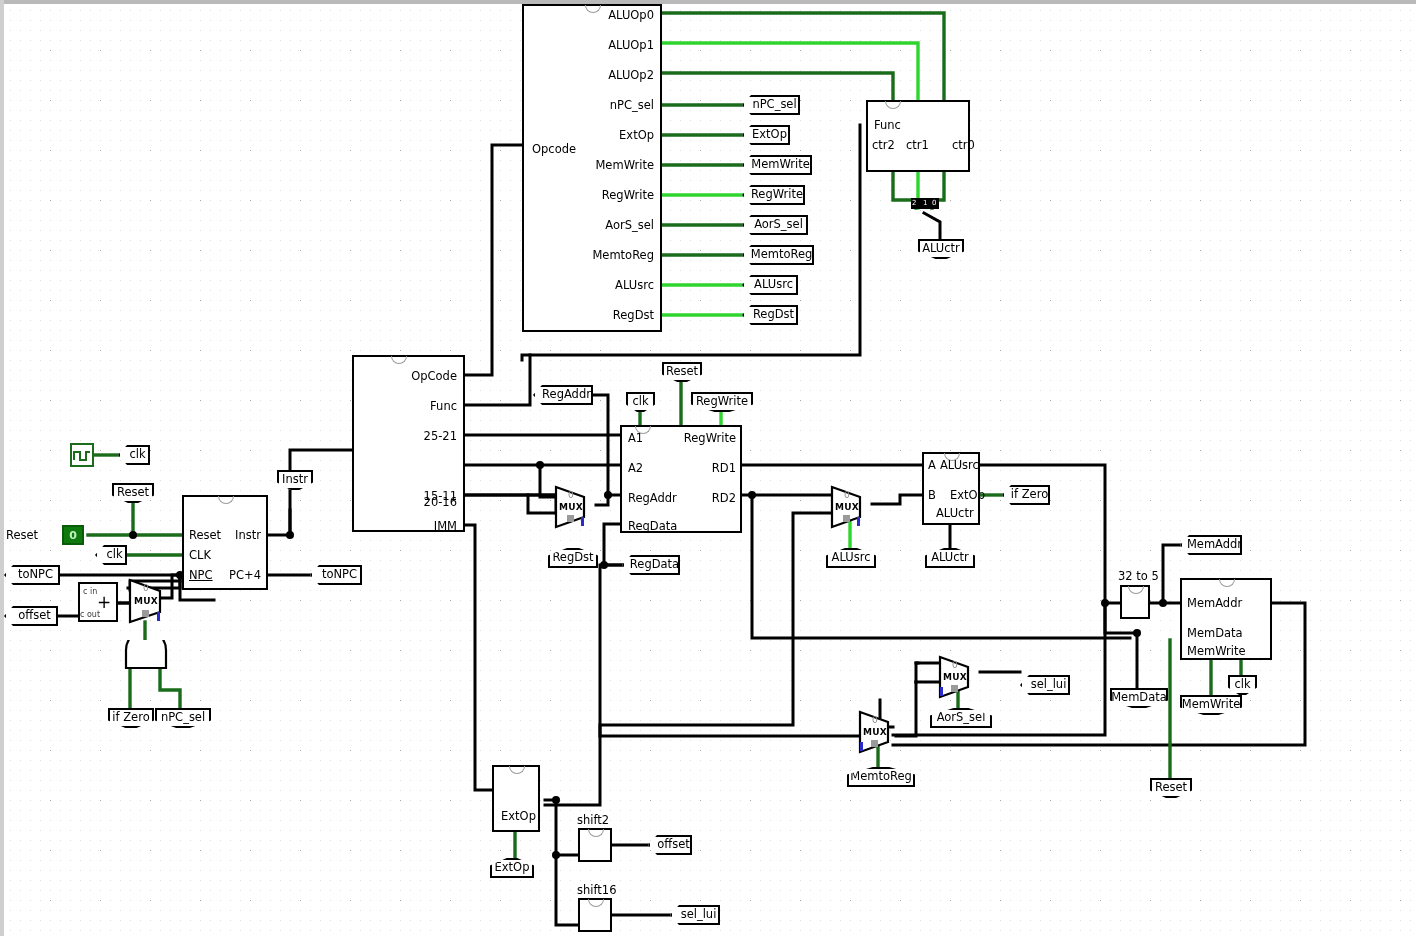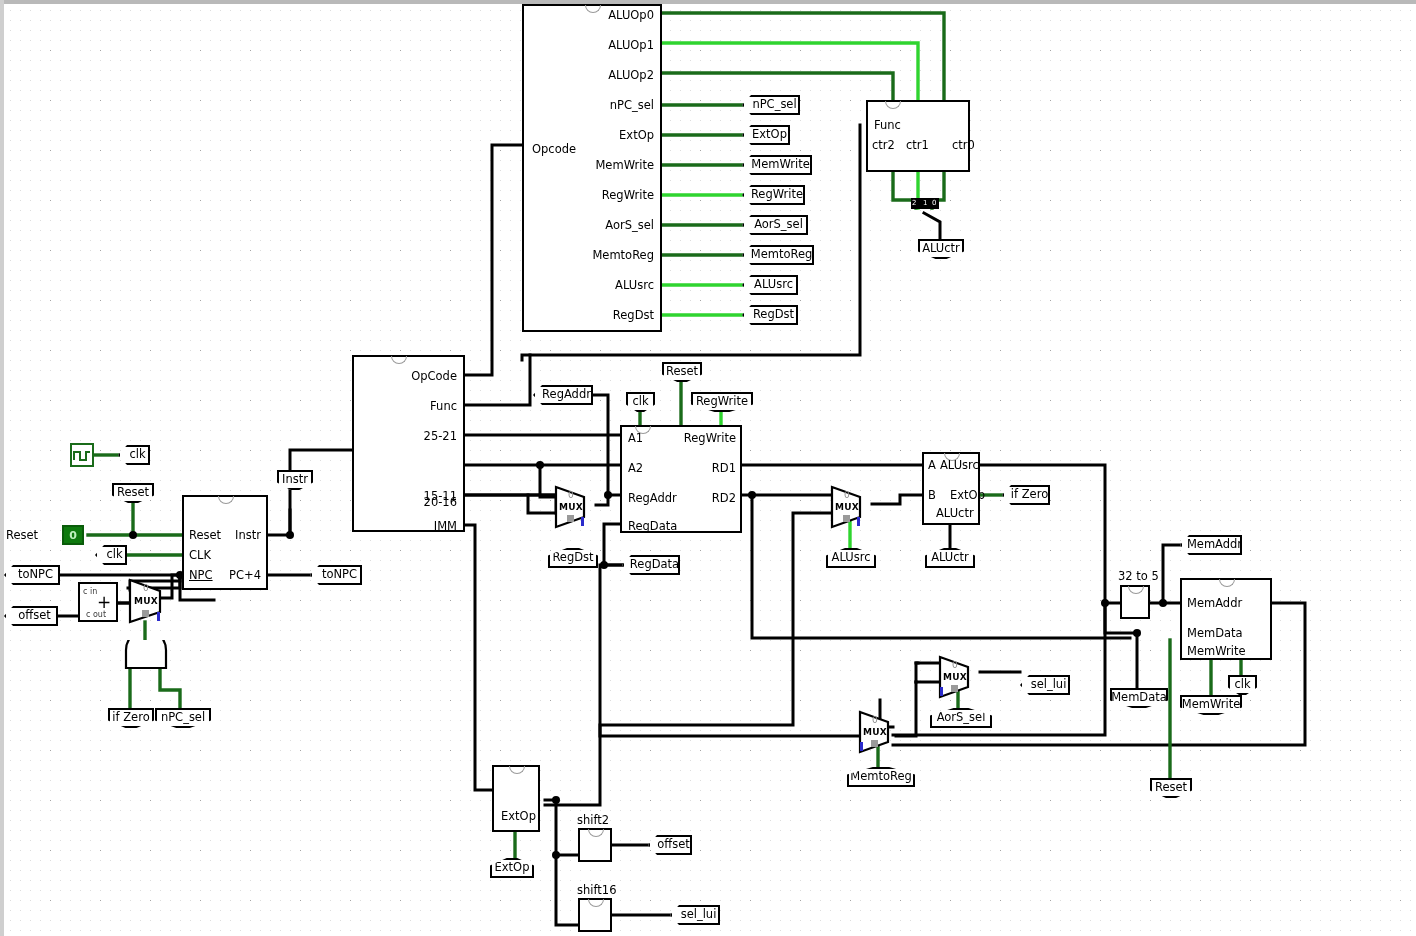--- a/index.html
+++ b/index.html
@@ -376,21 +376,21 @@
   <div class="pinval" style="left:62px;top:525px;width:22px;height:20px;">0</div>
   <div class="tag out" style="left:95px;top:545px;width:32px;height:20px;">clk</div>
 
   <div class="tag out" style="left:4px;top:565px;width:56px;height:20px;">toNPC</div>
   <div class="tag out" style="left:4px;top:606px;width:54px;height:20px;">offset</div>
   <div class="tag out" style="left:310px;top:565px;width:52px;height:20px;">toNPC</div>
   <div class="tag down" style="left:277px;top:470px;width:36px;height:20px;">Instr</div>
 
   <div class="blk" style="left:78px;top:582px;width:40px;height:40px;">
     <span class="tiny" style="position:absolute;left:3px;top:3px;">c in</span>
-    <span class="tiny" style="position:absolute;left:6px;top:26px;text-align:center;">c out</span>
+    <span class="tiny" style="position:absolute;left:0;top:26px;text-align:center;">c out</span>
     <span style="position:absolute;left:17px;top:10px;font-size:17px;line-height:1;">+</span>
   </div>
 
   <div class="mux" style="left:128px;top:578px;">
     <svg width="40" height="46" viewBox="0 0 40 46">
       <polygon points="2,2 32,13 32,34 2,44" fill="#fff" stroke="#000" stroke-width="2.2"></polygon>
     </svg>
     <span class="muxzero" style="left:15px;top:5px;">0</span>
     <span class="muxlabel" style="left:6px;top:18px;">MUX</span>
     <span style="position:absolute;left:14px;top:32px;width:7px;height:7px;background:#9a9a9a;"></span>

